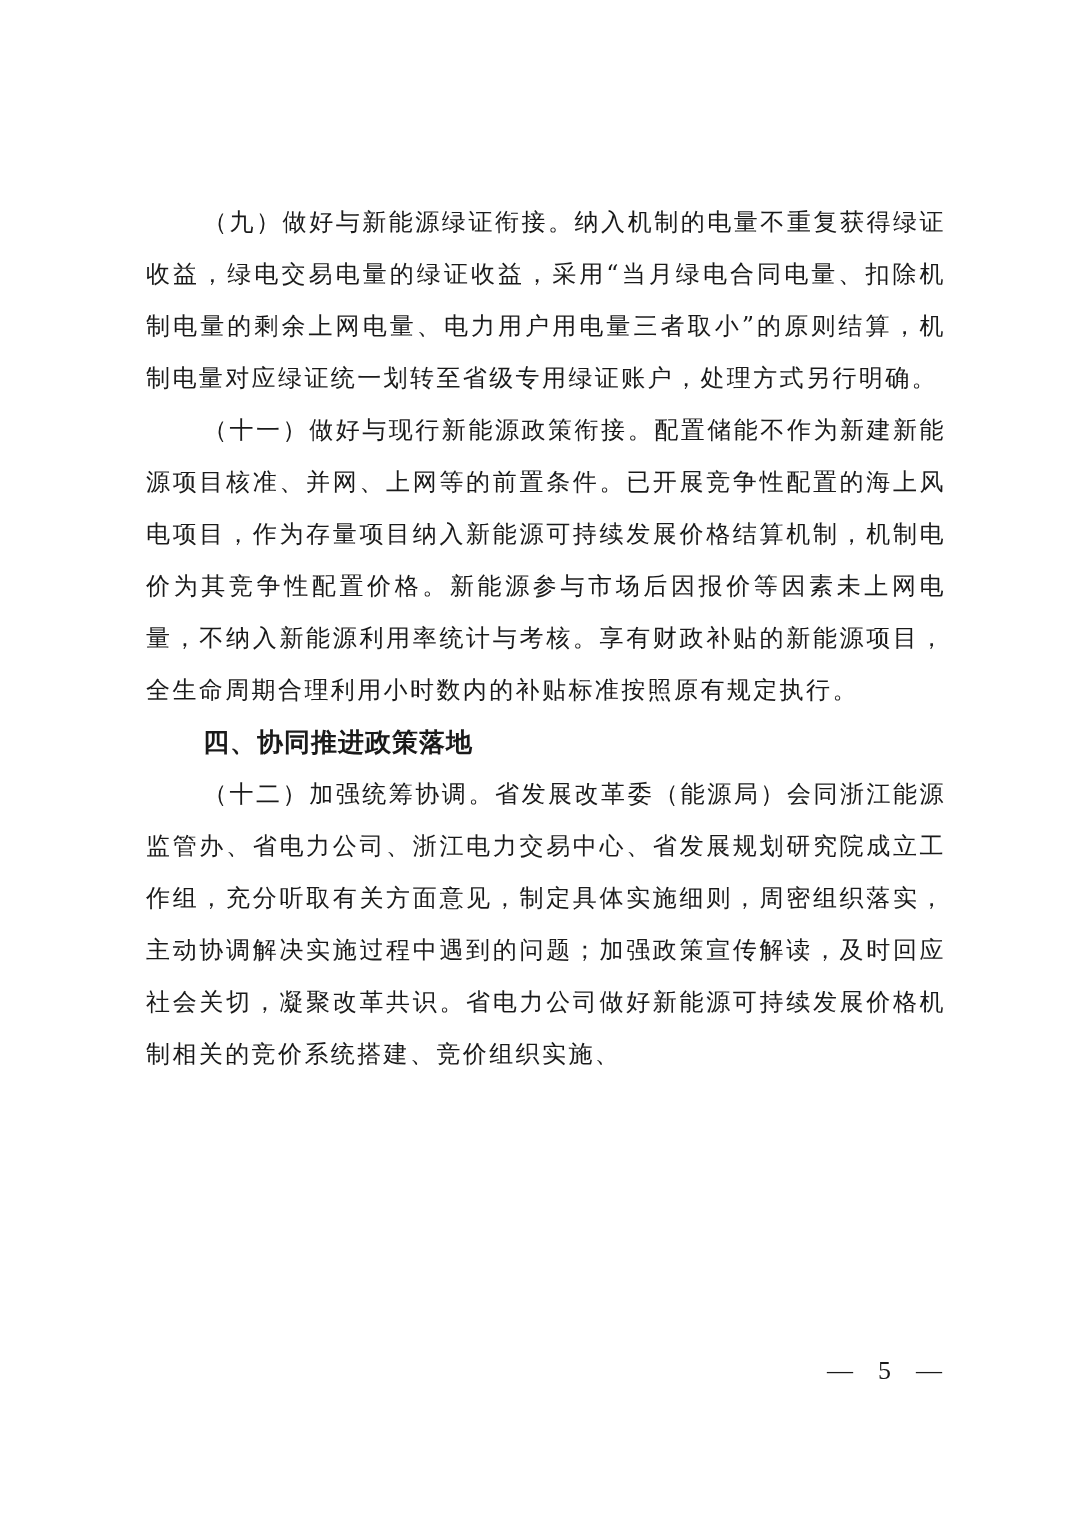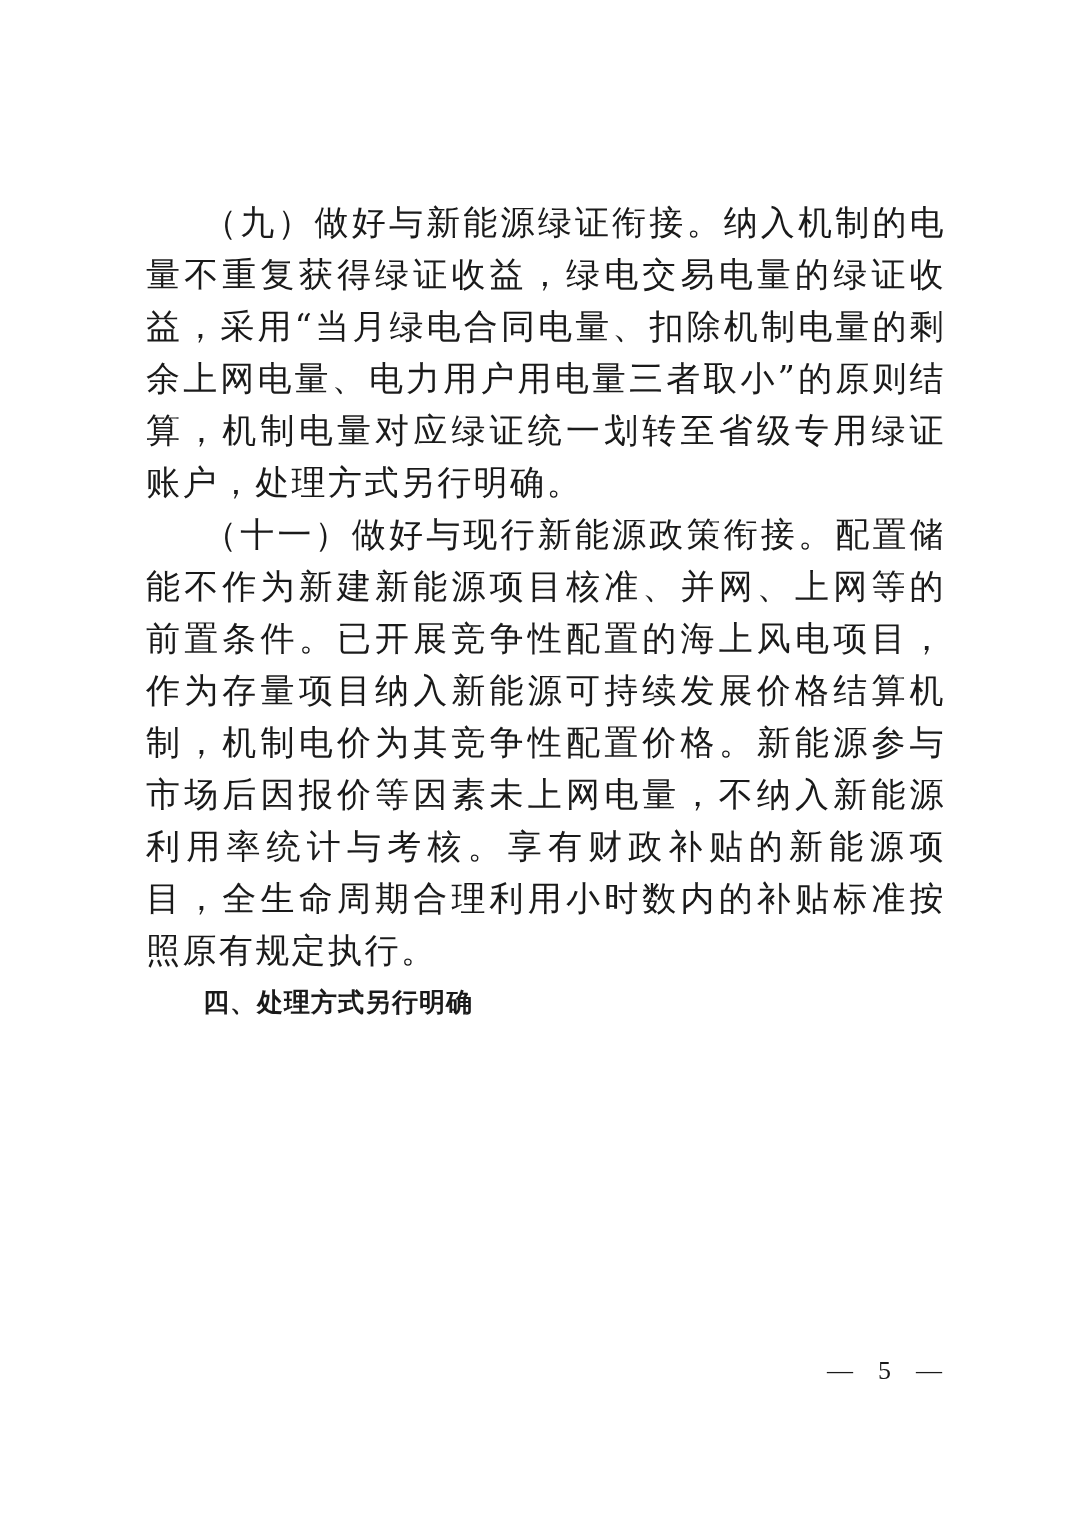--- a/index.html
+++ b/index.html
@@ -22,21 +22,21 @@
       height: 1527px;
     }
     .content {
       position: absolute;
       left: 146px;
       top: 196px;
       width: 800px;
     }
     .para {
       margin: 0;
-      font-size: 34px;
+      font-size: 24px;
       line-height: 52px;
       text-align: justify;
       text-align-last: left;
       letter-spacing: 2.4px;
       text-indent: 57px;
       word-break: break-all;
     }
     .para .lead {
       font-family: "DejaVu Sans", "Liberation Sans", sans-serif;
       font-weight: normal;
@@ -66,19 +66,20 @@
 <body>
 
 <div class="page">
   <div class="content">
 
     <p class="para"><span class="lead">（九）做好与新能源绿证衔接。</span><span>纳入机制的电量不重复获得绿证收益，绿电交易电量的绿证收益，采用“当月绿电合同电量、扣除机制电量的剩余上网电量、电力用户用电量三者取小”的原则结算，机制电量对应绿证统一划转至省级专用绿证账户，处理方式另行明确。</span></p>
 
 
     <p class="para"><span class="lead">（十一）做好与现行新能源政策衔接。</span><span>配置储能不作为新建新能源项目核准、并网、上网等的前置条件。已开展竞争性配置的海上风电项目，作为存量项目纳入新能源可持续发展价格结算机制，机制电价为其竞争性配置价格。新能源参与市场后因报价等因素未上网电量，不纳入新能源利用率统计与考核。享有财政补贴的新能源项目，全生命周期合理利用小时数内的补贴标准按照原有规定执行。</span></p>
 
-    <h2 class="section-heading">四、处理方式另行明确</h2>
+    <h2 class="section-heading">四、协同推进政策落地</h2>
 
+    <p class="para"><span class="lead">（十二）加强统筹协调。</span><span>省发展改革委（能源局）会同浙江能源监管办、省电力公司、浙江电力交易中心、省发展规划研究院成立工作组，充分听取有关方面意见，制定具体实施细则，周密组织落实，主动协调解决实施过程中遇到的问题；加强政策宣传解读，及时回应社会关切，凝聚改革共识。省电力公司做好新能源可持续发展价格机制相关的竞价系统搭建、竞价组织实施、</span></p>
 
   </div>
 
   <div class="page-number">—  5  —</div>
 </div>
 
 </body></html>

